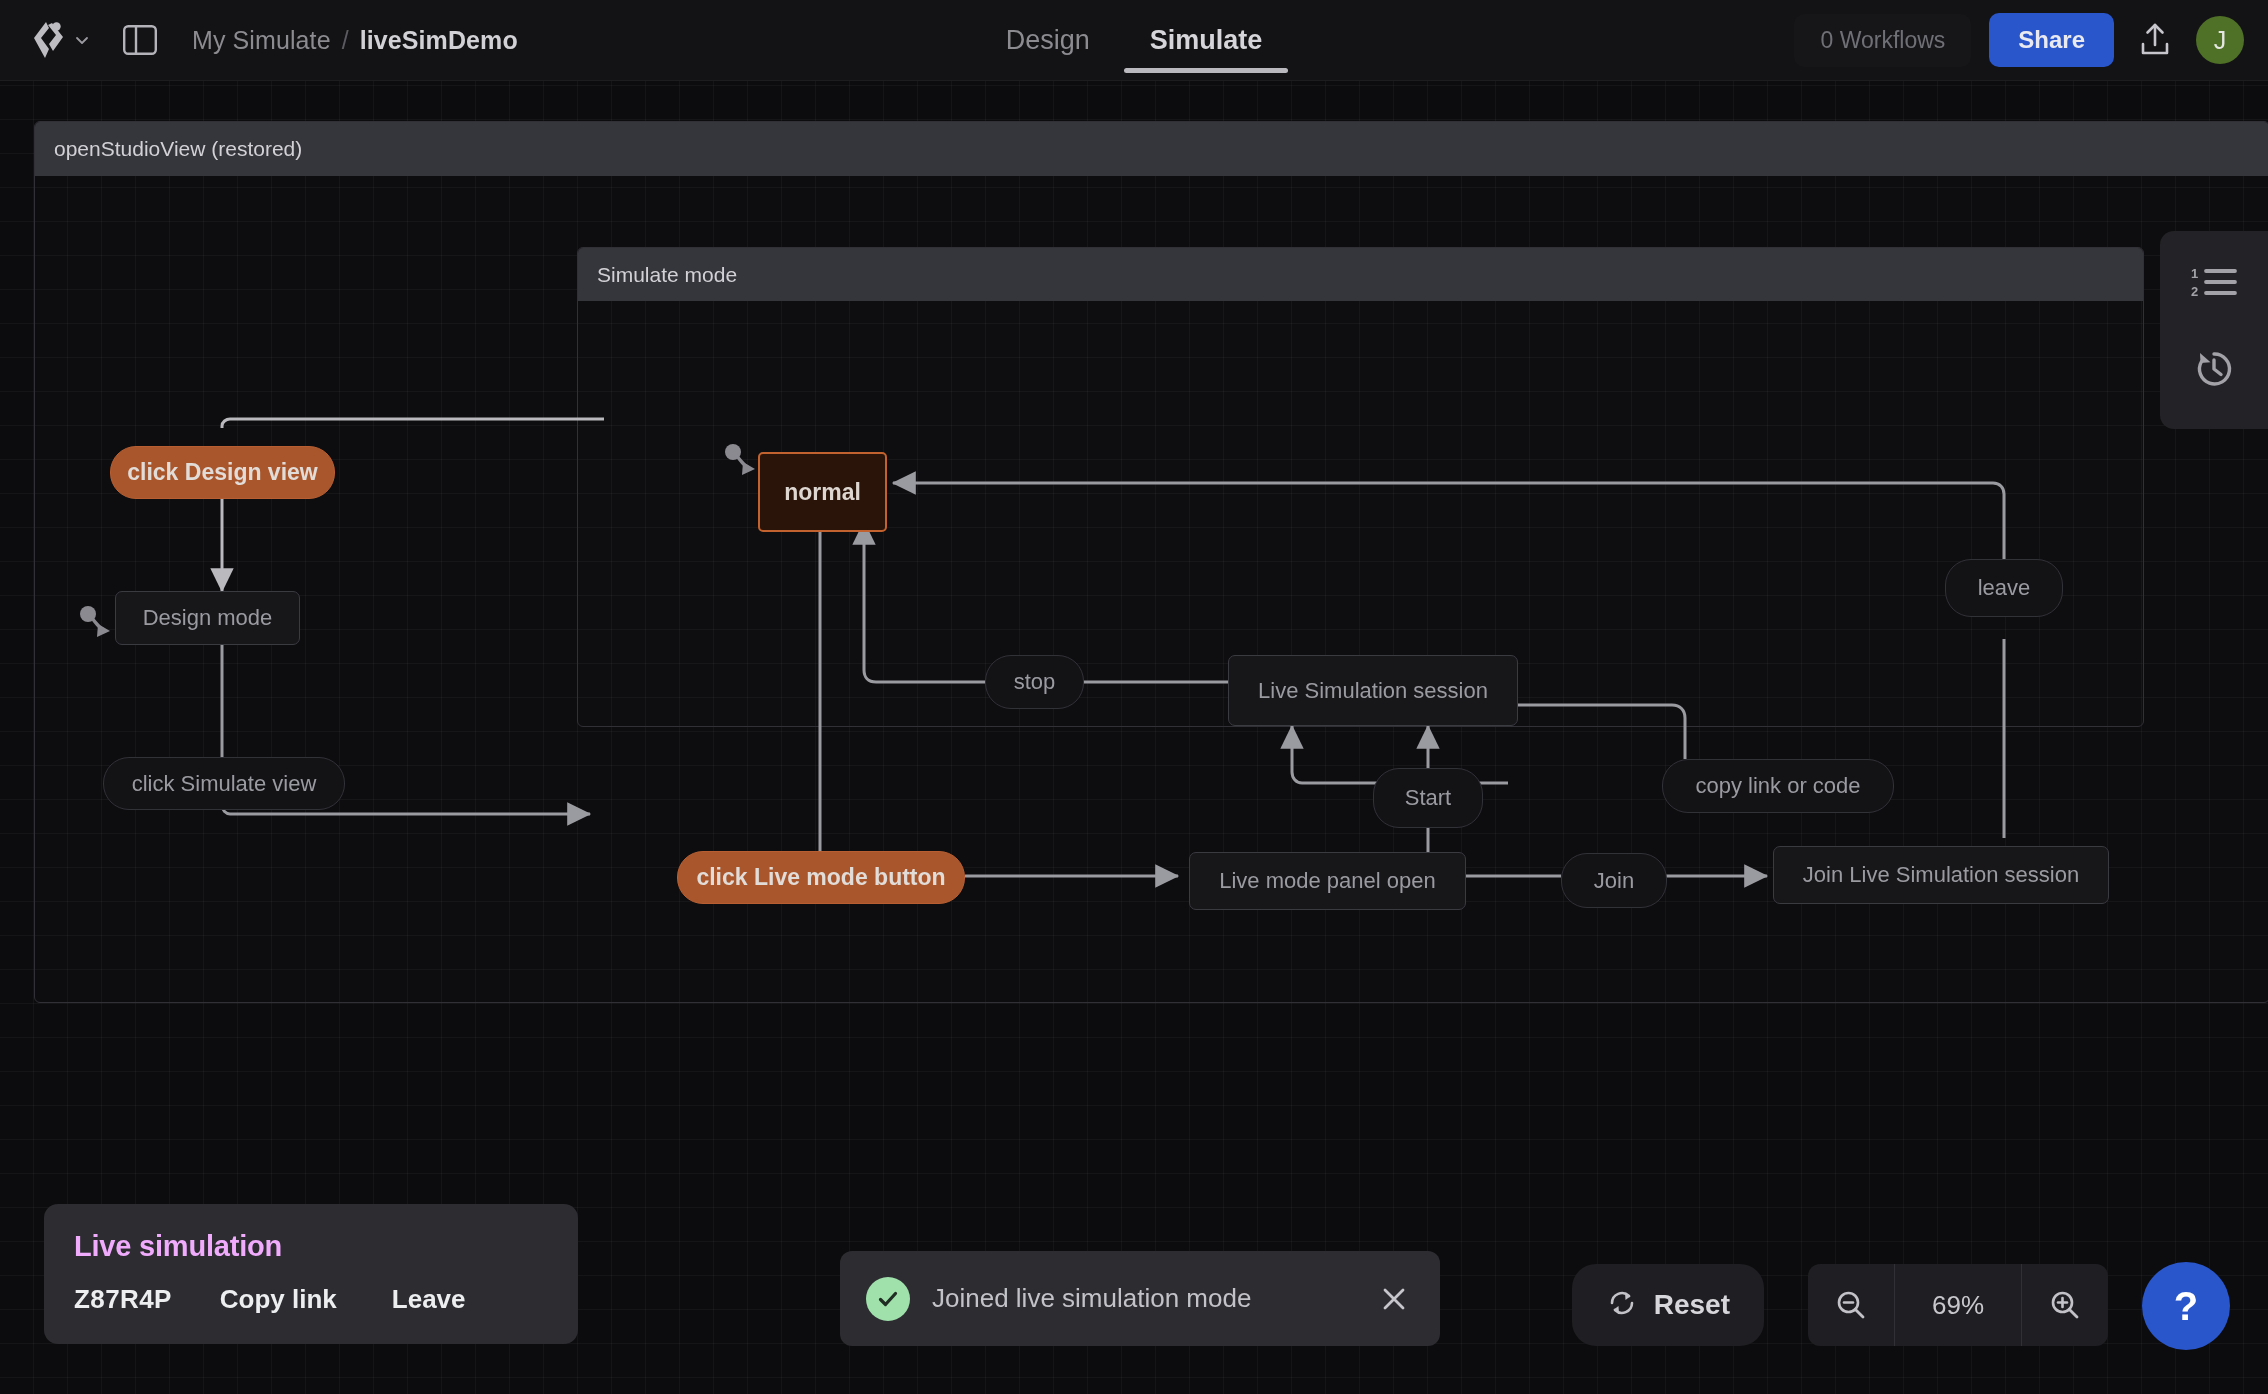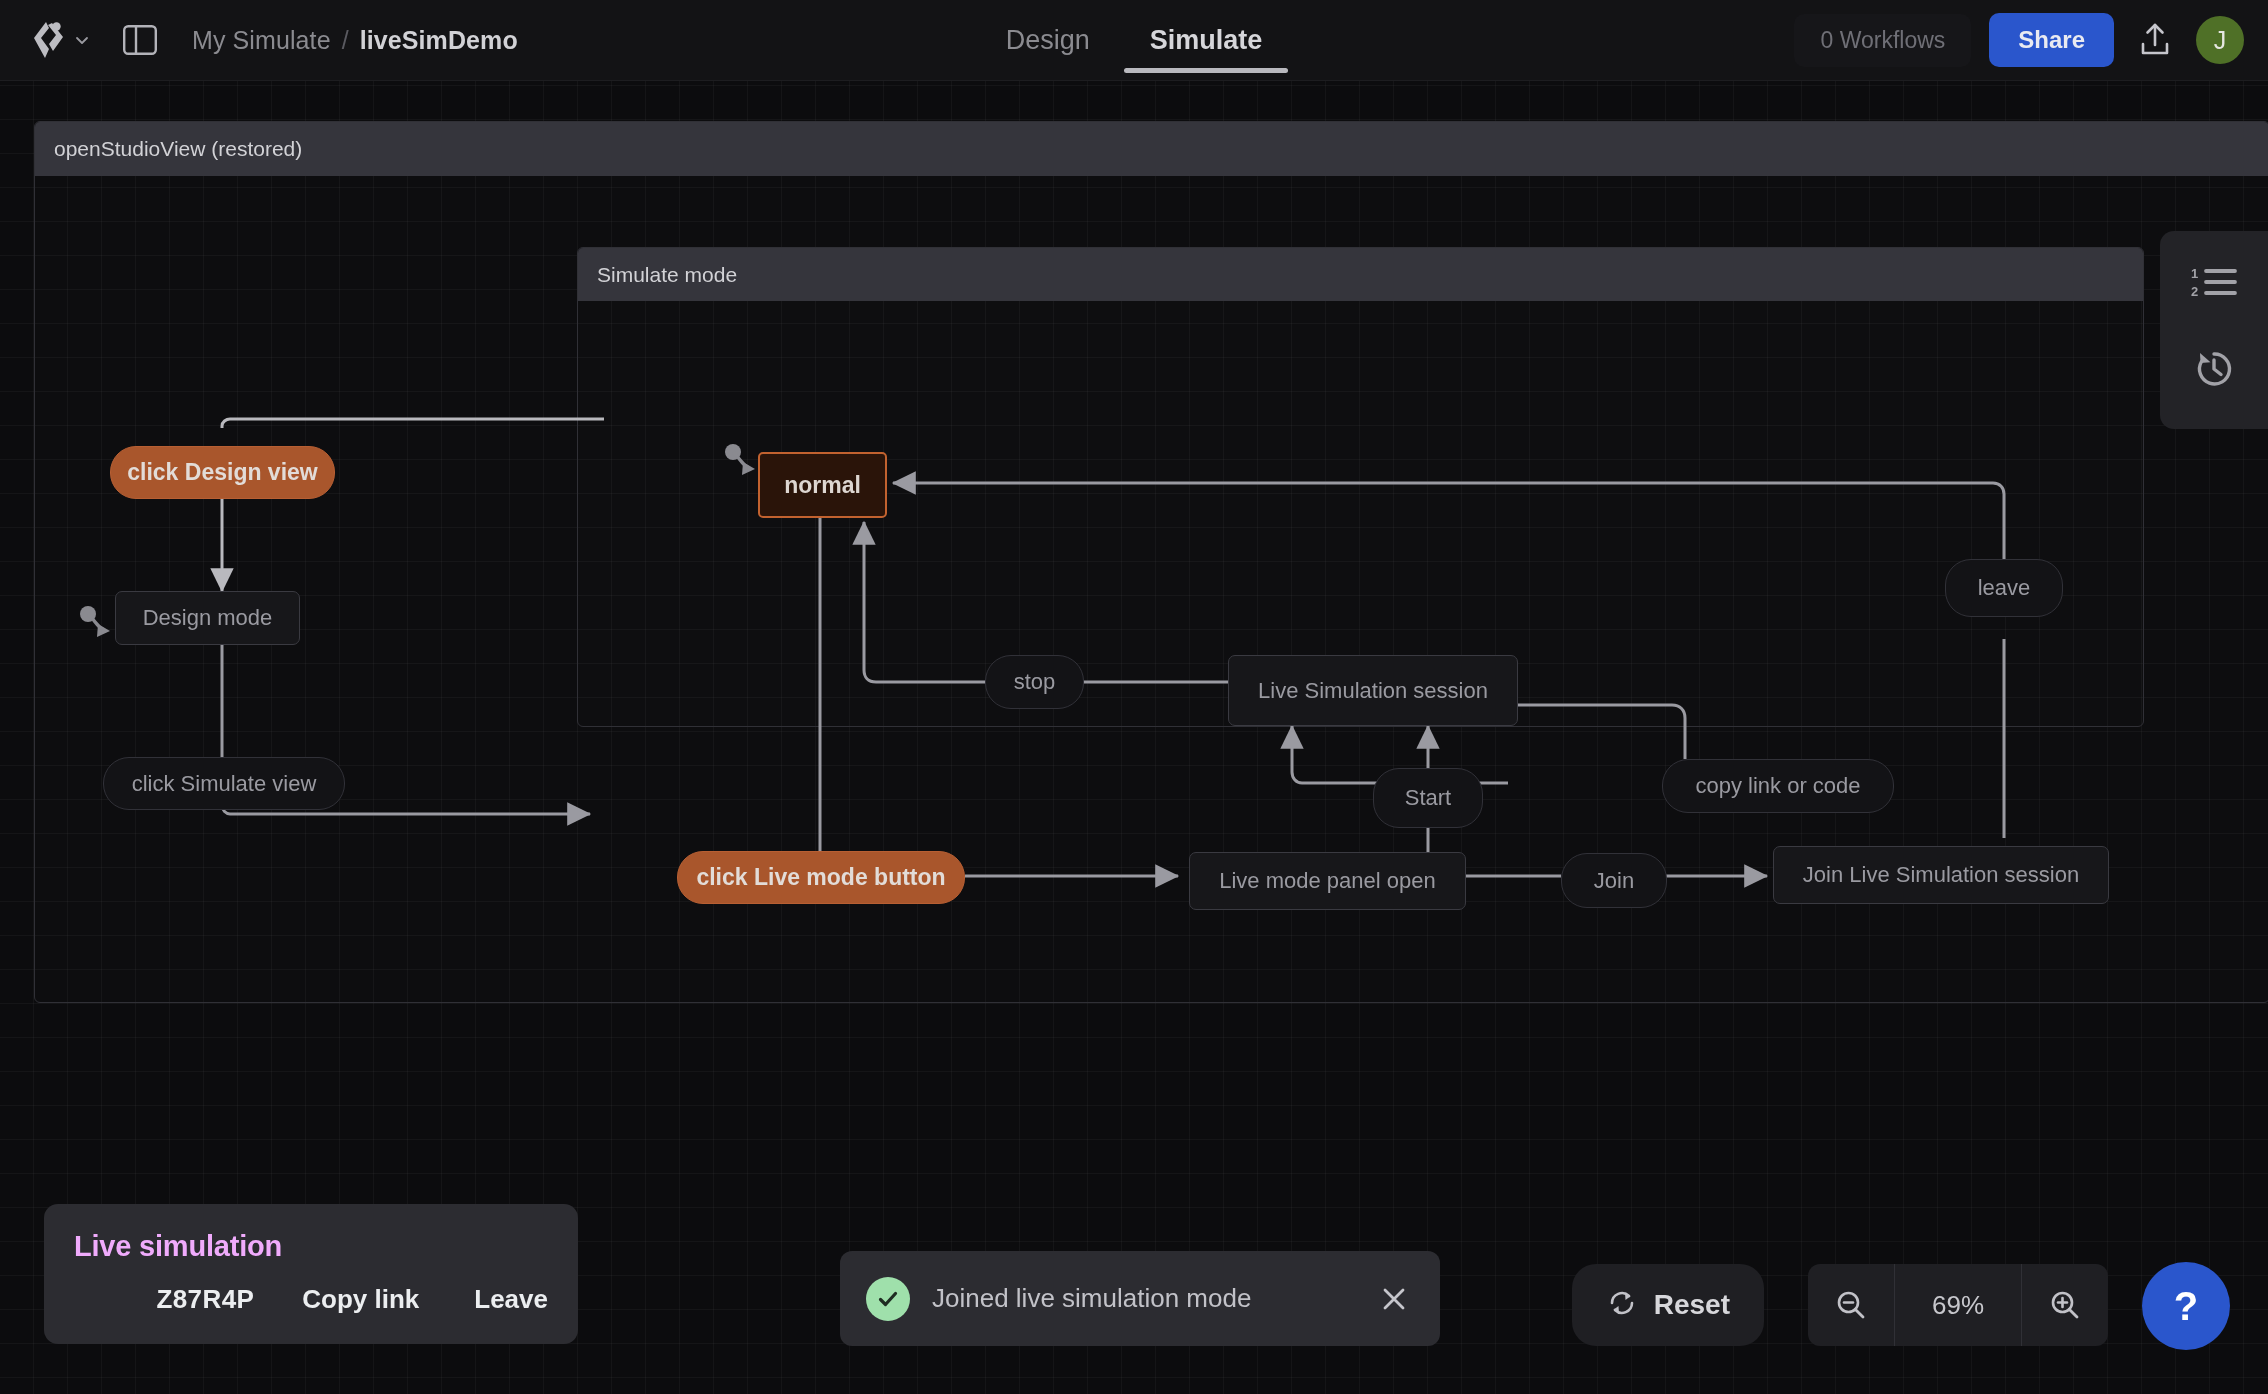--- a/index.html
+++ b/index.html
@@ -126,21 +126,21 @@
   }
   .side-panel .sp-btn { width: 52px; height: 52px; display: flex; align-items: center; justify-content: center; cursor: pointer; border-radius: 8px; }
 
   
   .live-panel {
     position: absolute; left: 44px; bottom: 50px; width: 534px; height: 140px;
     background: #2c2c31; border-radius: 14px; z-index: 30;
     padding: 26px 30px;
   }
   .live-title { color: #f0abfc; font-size: 29px; font-weight: bold; letter-spacing: -.2px; }
-  .live-row { margin-top: 21px; display: flex; align-items: center; gap: 0; color: #eceef0; font-size: 26px; justify-content: flex-end; }
+  .live-row { margin-top: 21px; display: flex; align-items: center; gap: 0; color: #eceef0; font-size: 26px; }
   .live-code { font-weight: bold; letter-spacing: .4px; }
   .live-link { margin-left: 48px; font-weight: bold; cursor: pointer; }
   .live-leave { margin-left: 55px; font-weight: bold; cursor: pointer; }
 
   
   .toast {
     position: absolute; left: 840px; bottom: 48px; width: 600px; height: 95px;
     background: #2c2c31; border-radius: 12px; z-index: 30;
     display: flex; align-items: center; padding: 0 26px; gap: 22px;
   }
@@ -298,21 +298,21 @@
     <div class="sm-inner">
       <div class="sm-title">Simulate mode</div>
     </div>
 
     <div class="node action" style="left:110px; top:365px; width:225px; height:53px;">click Design view</div>
 
     <div class="node state" style="left:115px; top:510px; width:185px; height:54px;">Design mode</div>
 
     <div class="node event" style="left:103px; top:676px; width:242px; height:53px;">click Simulate view</div>
 
-    <div class="node active-state" style="left:758px; top:371px; width:129px; height:66px;">normal</div>
+    <div class="node active-state" style="left:758px; top:371px; width:129px; height:80px;">normal</div>
 
     <div class="node event" style="left:985px; top:574px; width:99px; height:54px;">stop</div>
 
     <div class="node state" style="left:1228px; top:574px; width:290px; height:71px;">Live Simulation session</div>
 
     <div class="node event" style="left:1373px; top:687px; width:110px; height:60px;">Start</div>
 
     <div class="node event" style="left:1662px; top:678px; width:232px; height:54px;">copy link or code</div>
 
     <div class="node event" style="left:1945px; top:478px; width:118px; height:58px;">leave</div>

